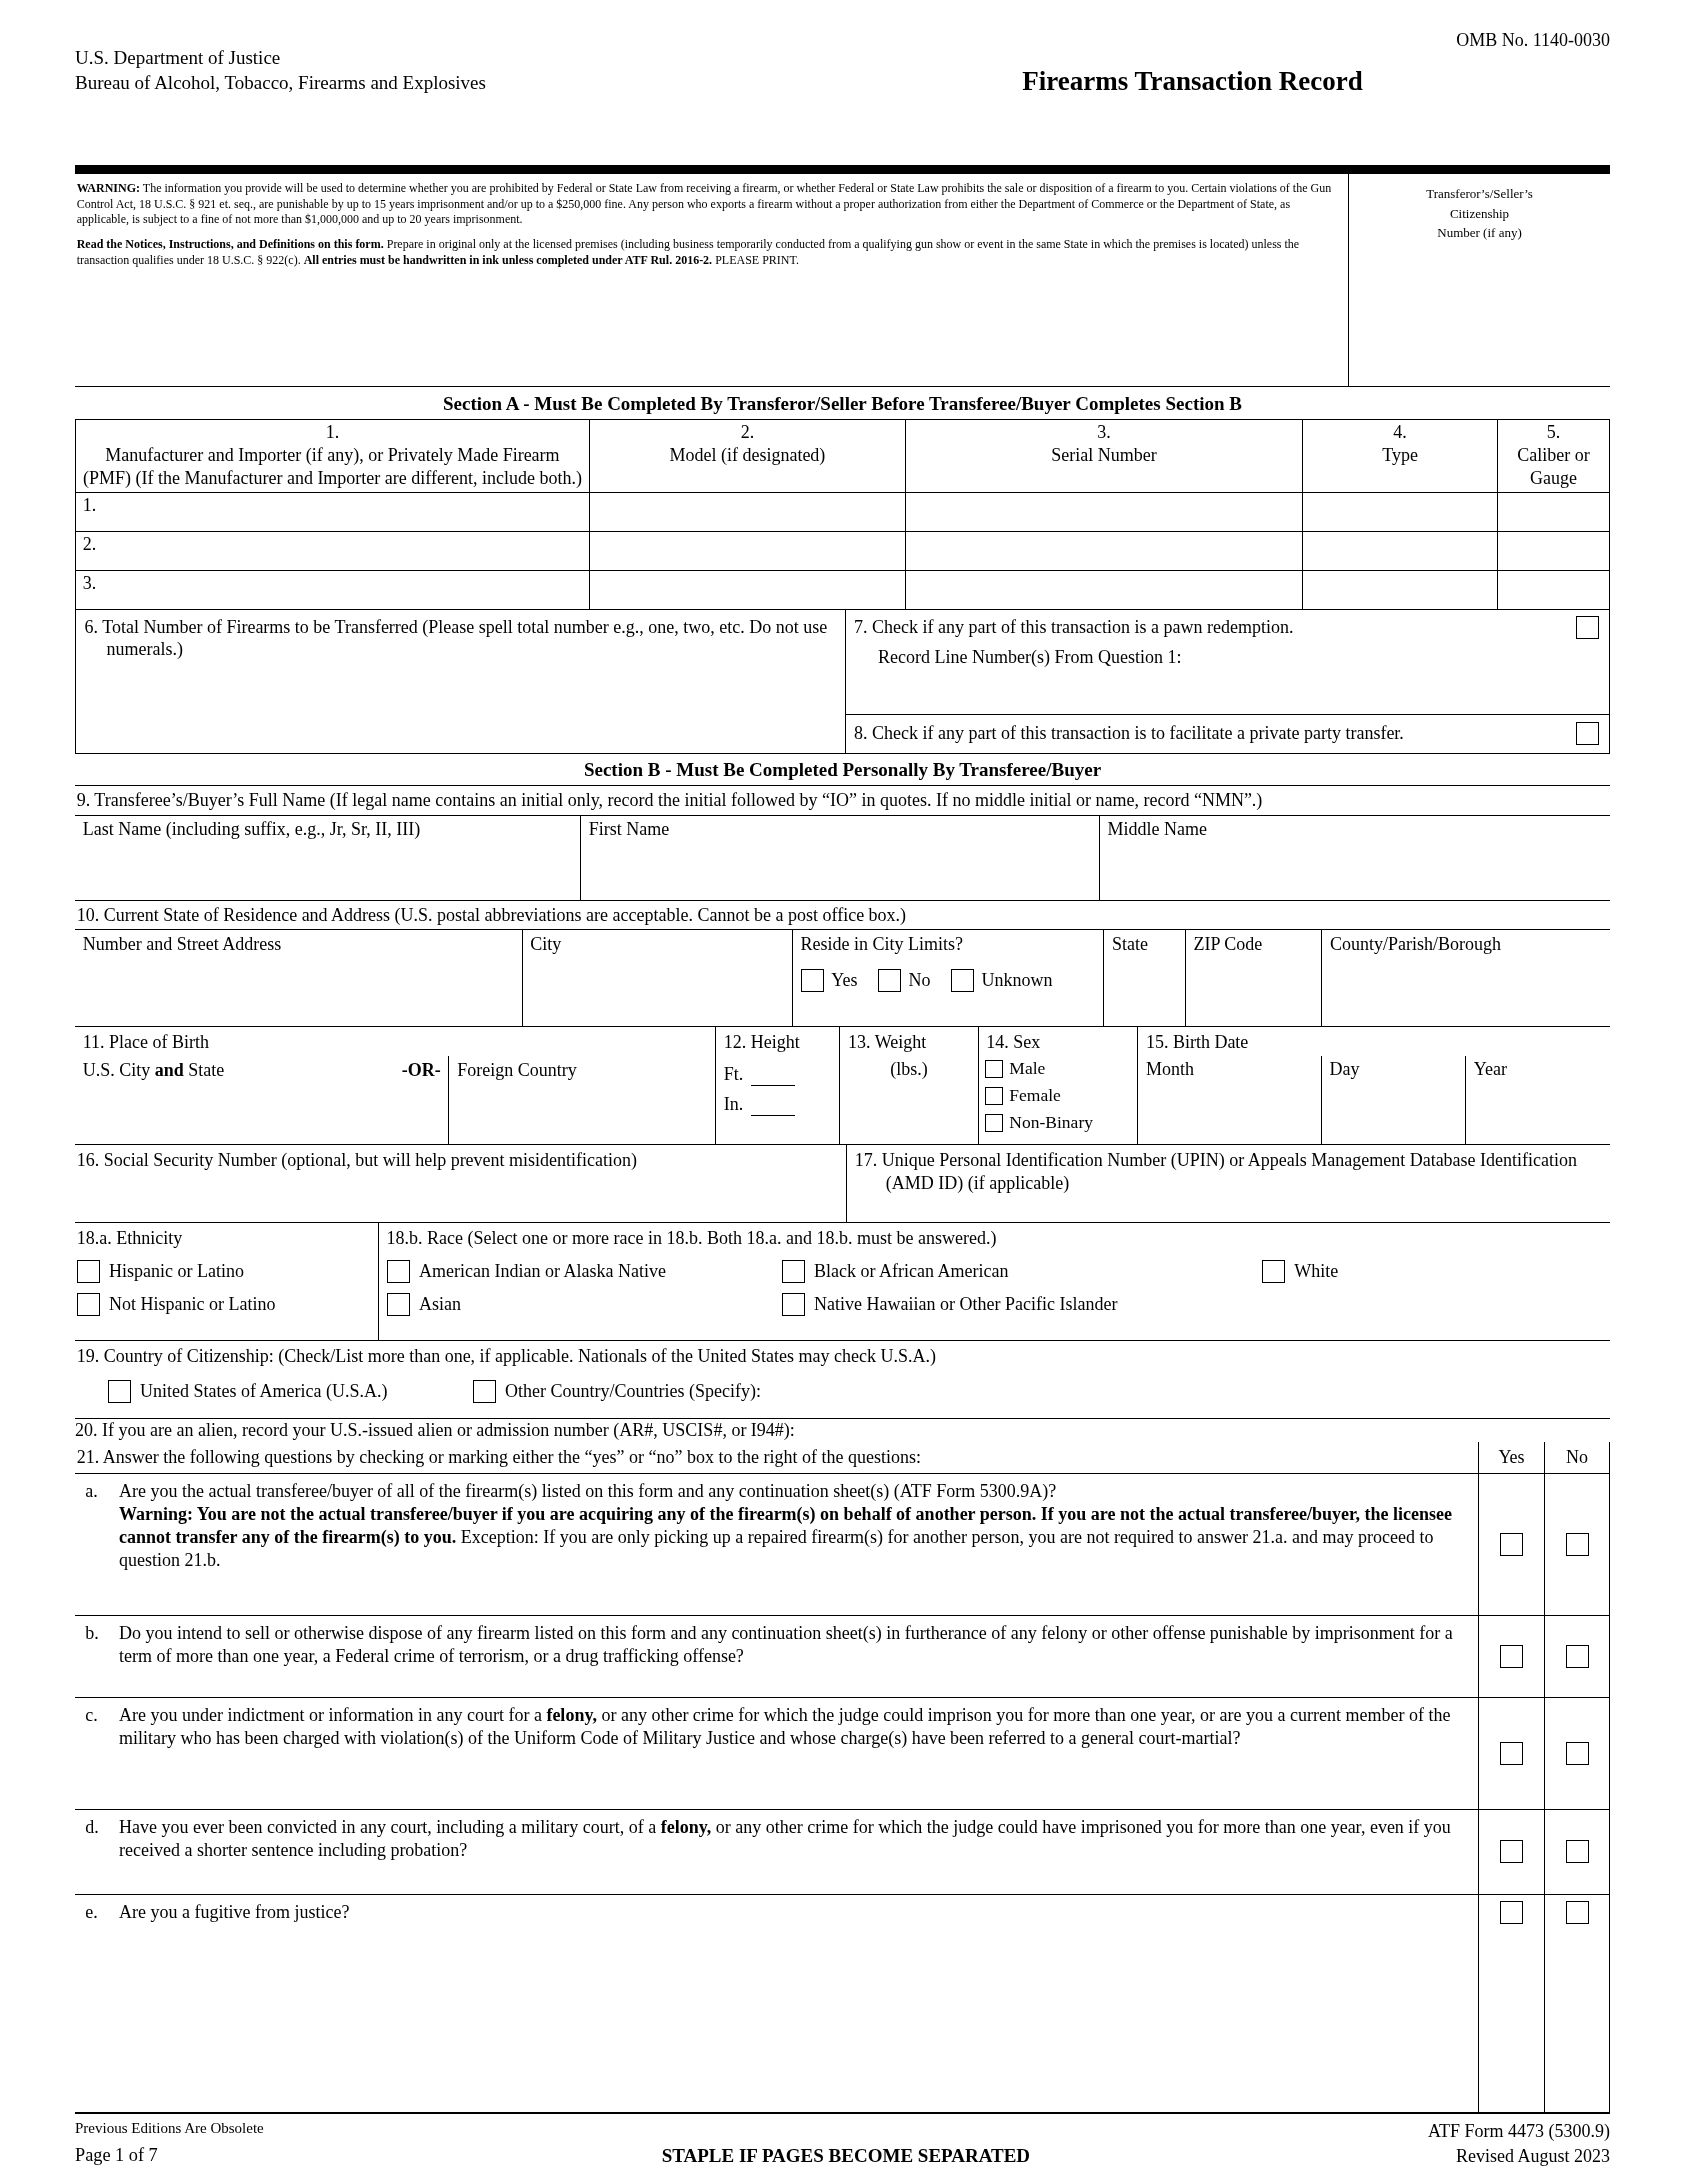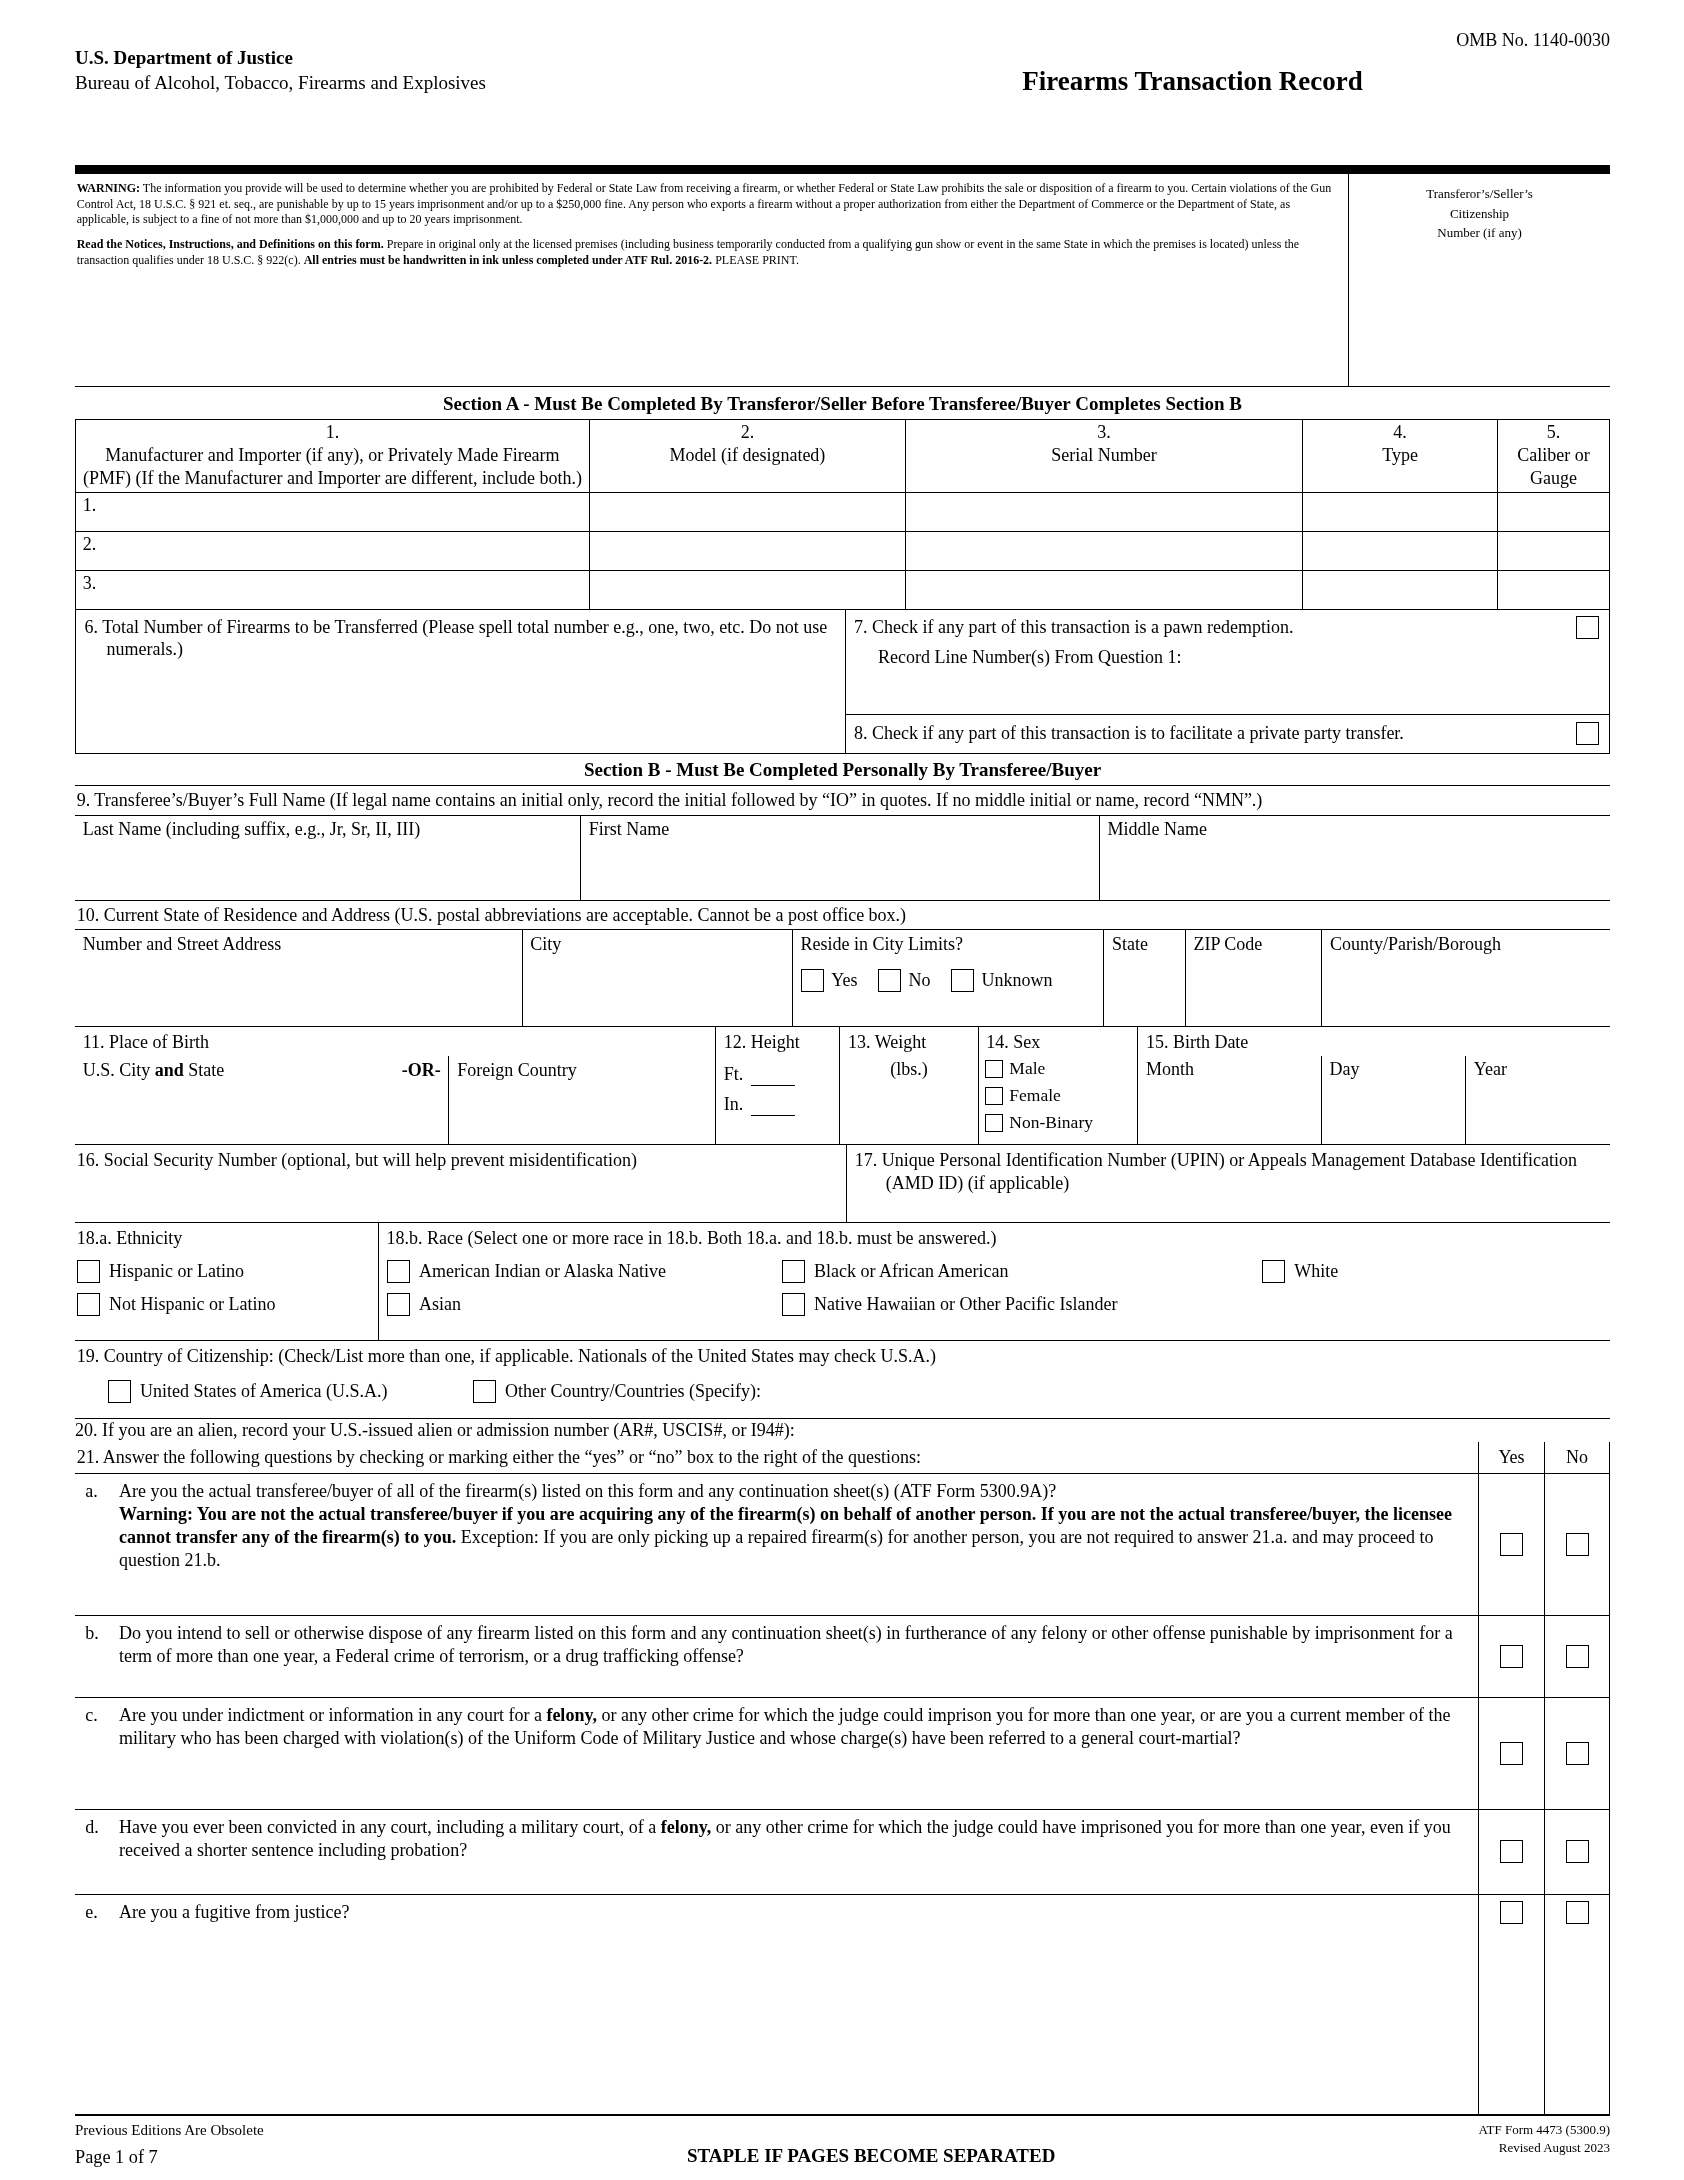--- a/index.html
+++ b/index.html
@@ -8,21 +8,21 @@
     width: 1685px; height: 2181px;
     color: #000;
     font-family: "Liberation Serif", serif;
     font-size: 18px; line-height: 1.25;
   }
   .page { width: 1685px; height: 2181px; padding: 29px 75px 12px; display: flex; flex-direction: column; }
 
   
   .hdr { display: flex; justify-content: space-between; align-items: flex-start; }
   .hdr-left { padding-top: 17px; font-size: 19px; line-height: 1.3; }
-  .dept { font-weight: bold; }
+  .dept { font-weight: normal; }
   .hdr-right { width: 835px; }
   .omb { text-align: right; font-size: 18px; }
   .form-title { text-align: center; font-weight: bold; font-size: 27px; margin-top: 13.6px; }
 
   .black-bar { height: 9.4px; background: #000; margin-top: 66px; }
 
   
   .warn-wrap { display: flex; border-bottom: 1.7px solid #000; min-height: 213px; }
   .warn-left { flex: 1; padding: 6.8px 10.2px 8.5px 1.7px; font-size: 12px; line-height: 1.3; }
   .warn-left .p2 { margin-top: 9.4px; }
@@ -131,21 +131,21 @@
   .row-c { min-height: 112px; }
   .row-d { min-height: 85px; }
   .row-e { flex: 1; }
   .row-e .yn { align-items: flex-start; padding-top: 6.8px; }
 
   
   .footer { border-top: 2.6px solid #000; display: flex; justify-content: space-between; padding-top: 4.3px; }
   .f-left .l1 { font-size: 15px; font-family: Liberation Serif, serif; }
   .f-left .l2 { font-size: 18.3px; margin-top: 6.8px; }
   .f-center { font-weight: bold; font-size: 19px; align-self: flex-end; padding-bottom: 1.7px; }
-  .f-right { text-align: right; font-size: 13px; line-height: 1.4; }
+  .f-right { text-align: right; font-size: 18px; line-height: 1.4; }
   b { font-weight: bold; }
 </style>
 </head>
 <body>
 
 <div class="page">
 
   <div class="hdr">
     <div class="hdr-left">
       <div class="dept">U.S. Department of Justice</div>

